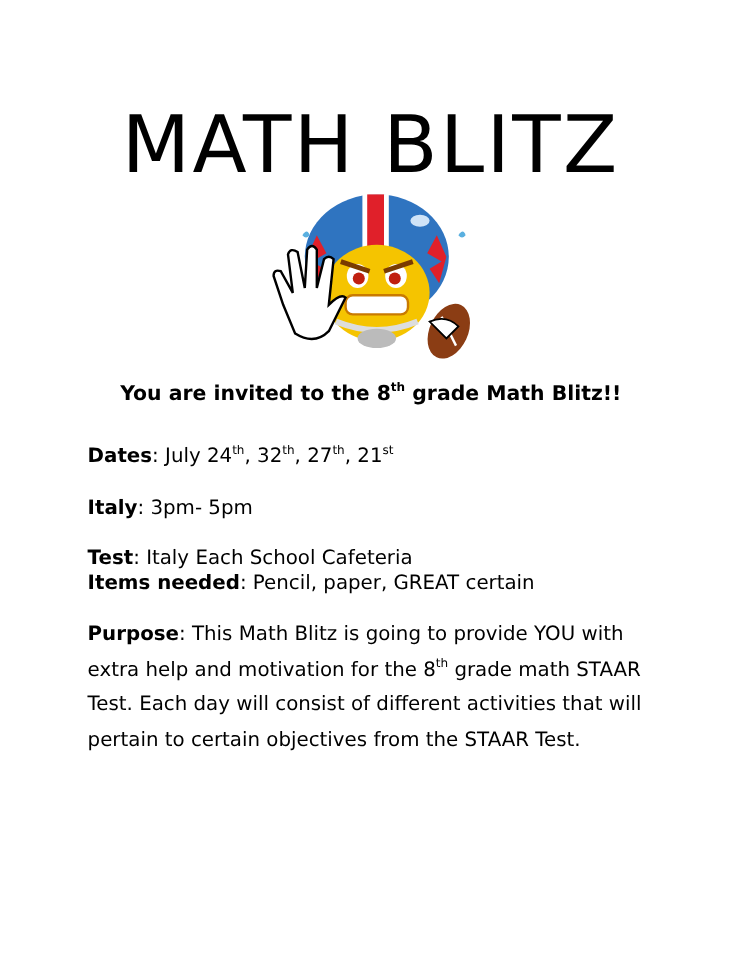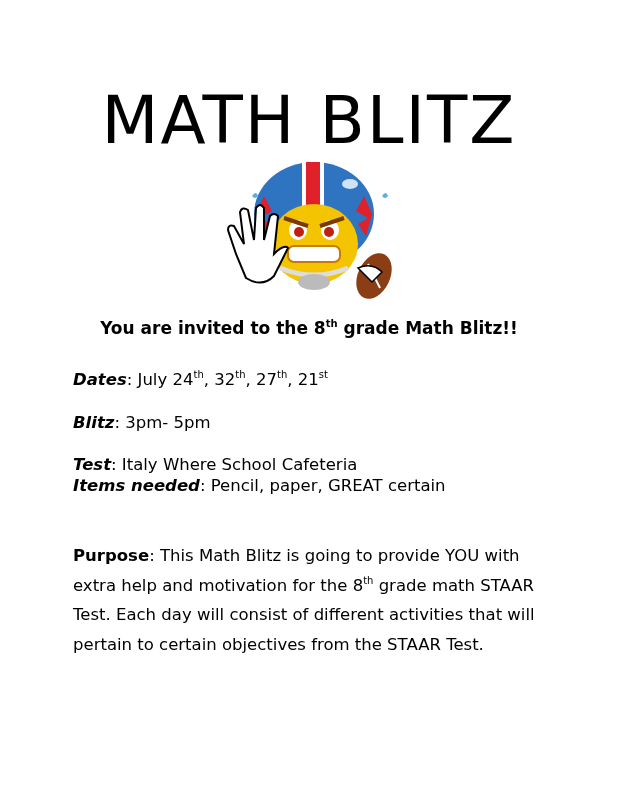--- a/index.html
+++ b/index.html
@@ -1,23 +1,23 @@
 <!DOCTYPE html>
 <html><head>
   <meta charset="utf-8">
   <style>
     html, body { margin: 0; padding: 0; background: #ffffff; }
     body { width: 618px; height: 800px; position: relative; overflow: hidden; color: #000; font-family: "DejaVu Sans", sans-serif; }
     .title { position: absolute; top: 82px; left: 0; width: 618px; text-align: center; font-size: 66px; letter-spacing: 2px; font-weight: normal; }
     .mascot { position: absolute; left: 222px; top: 156px; width: 180px; height: 150px; }
     .invite { position: absolute; top: 318px; left: 0; width: 618px; text-align: center; font-size: 17px; font-weight: bold; }
     .row { position: absolute; left: 73px; font-size: 16.5px; line-height: 28px; }
-    .row b { font-weight: bold; font-style: italic; }
+    .row b { font-weight: bold; }
     sup { font-size: 10px; vertical-align: 7px; line-height: 0; }
-    .purpose { position: absolute; left: 73px; top: 513px; width: 480px; font-size: 16.5px; line-height: 29.5px; margin-top: 28px; }
+    .purpose { position: absolute; left: 73px; top: 513px; width: 480px; font-size: 16.5px; line-height: 29.5px; }
   </style>
 </head>
 <body>
 
 <div class="title">MATH BLITZ</div>
 
 <svg class="mascot" viewBox="0 0 180 150">
 
   <ellipse cx="92" cy="58" rx="60" ry="52" fill="#2f74c0"></ellipse>
   <rect x="80" y="6" width="22" height="60" fill="#ffffff"></rect>
@@ -48,25 +48,25 @@
 
 <div class="invite">
   <span>You are invited to the 8</span><sup>th</sup><span> grade Math Blitz!!</span>
 </div>
 
 <div class="row" style="top:366px">
   <b>Dates</b><span>:  </span><span>July 24</span><sup>th</sup><span>, 32</span><sup>th</sup><span>, 27</span><sup>th</sup><span>, 21</span><sup>st</sup>
 </div>
 
 <div class="row" style="top:409px">
-  <b>Blitz</b><span>: 3pm- 5pm</span>
+  <b>Italy</b><span>: 3pm- 5pm</span>
 </div>
 
 <div class="row" style="top:451px">
-  <b>Test</b><span>: Italy Where School Cafeteria</span>
+  <b>Test</b><span>: Italy Each School Cafeteria</span>
 </div>
 
 <div class="row" style="top:473px; top:472px">
   <b>Items needed</b><span>: Pencil, paper, GREAT certain</span>
 </div>
 
 <div class="purpose">
   <b>Purpose</b><span>: This Math Blitz is going to provide YOU with extra help and motivation for the 8</span><sup>th</sup><span> grade math STAAR Test.  Each day will consist of different activities that will pertain to certain objectives from the STAAR Test.</span>
 </div>
 

